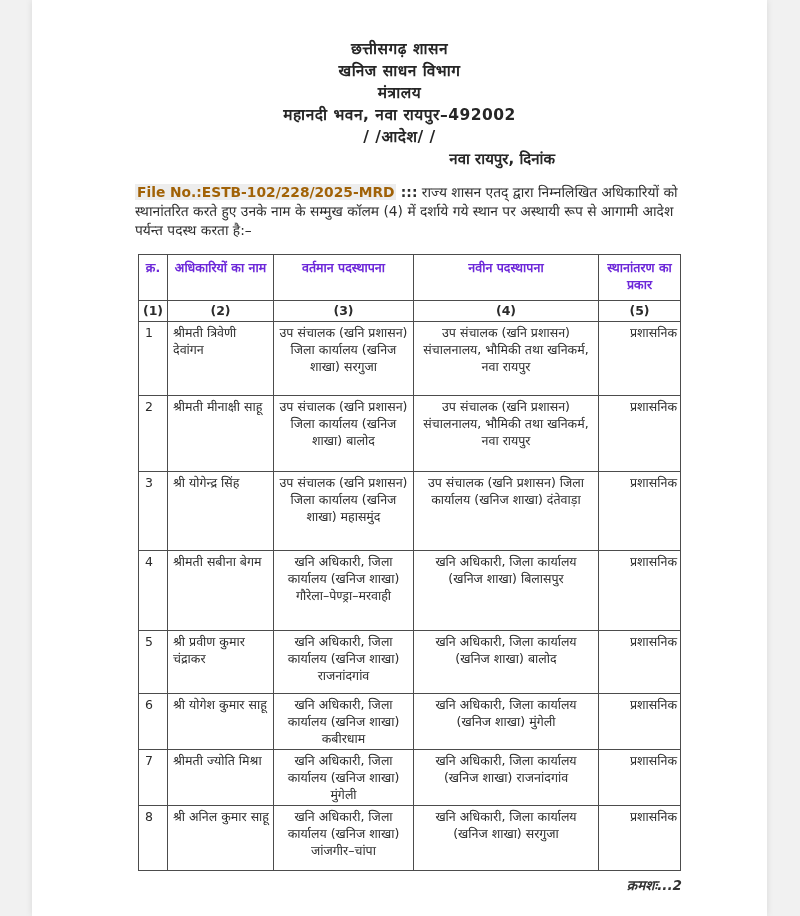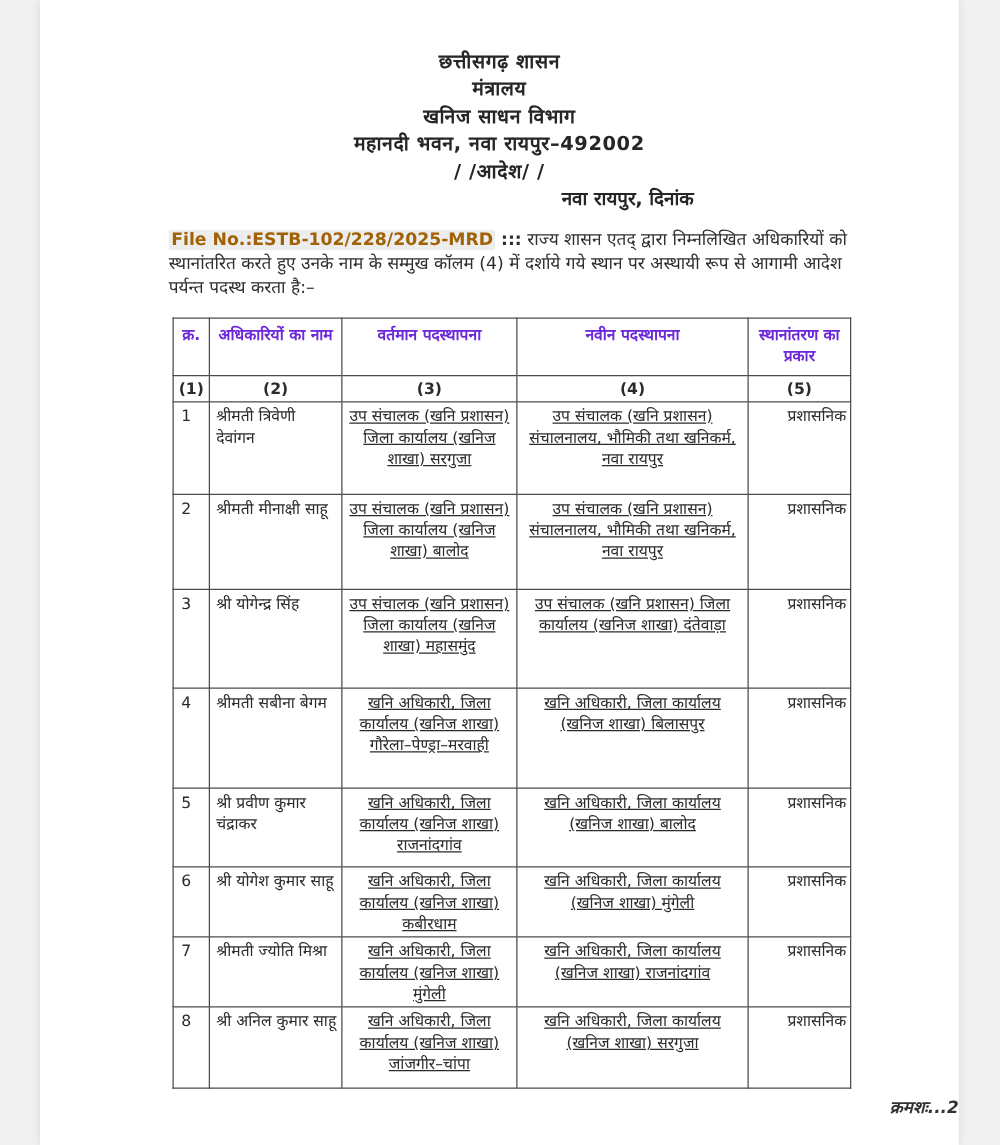--- a/index.html
+++ b/index.html
@@ -78,42 +78,43 @@
     font-weight: 700;
     padding: 1px 2px;
   }
   .col-sn   { width: 29px; }
   .col-name { width: 106px; }
   .col-cur  { width: 140px; }
   .col-new  { width: 185px; }
   .col-type { width: 82px; }
   td.sn   { text-align: left; padding-left: 6px; }
   td.name { text-align: left; padding-left: 5px; }
-  td.cur, td.new { text-align: center; text-decoration: underline; }
+  td.cur, td.new { text-align: center; }
   td.type { text-align: right; }
   th .hdr-narrow { display: inline-block; max-width: 92px; }
   
   .page-footer {
     margin-top: 5px;
     text-align: right;
+    padding-right: 85px;
     font-size: 13.5px;
     font-style: italic;
     font-weight: 700;
     color: #333;
   }
 </style>
 </head>
 <body>
 
 <div class="paper">
 
   <div class="doc-header">
     <div class="hline">छत्तीसगढ़ शासन</div>
+    <div class="hline">खनिज साधन विभाग</div>
     <div class="hline">मंत्रालय</div>
-    <div class="hline">खनिज साधन विभाग</div>
     <div class="hline">महानदी भवन, नवा रायपुर–492002</div>
     <div class="hline">/ /आदेश/ /</div>
   </div>
   <div class="dateline">नवा रायपुर, दिनांक</div>
 
   <p class="intro"><span class="fileno">File No.:ESTB-102/228/2025-MRD</span> <span class="sep">:::</span> <span>राज्य शासन एतद् द्वारा निम्नलिखित अधिकारियों को स्थानांतरित करते हुए उनके नाम के सम्मुख कॉलम (4) में दर्शाये गये स्थान पर अस्थायी रूप से आगामी आदेश पर्यन्त पदस्थ करता है:–</span></p>
 
   <table class="order-table">
     <colgroup>
       <col class="col-sn">

